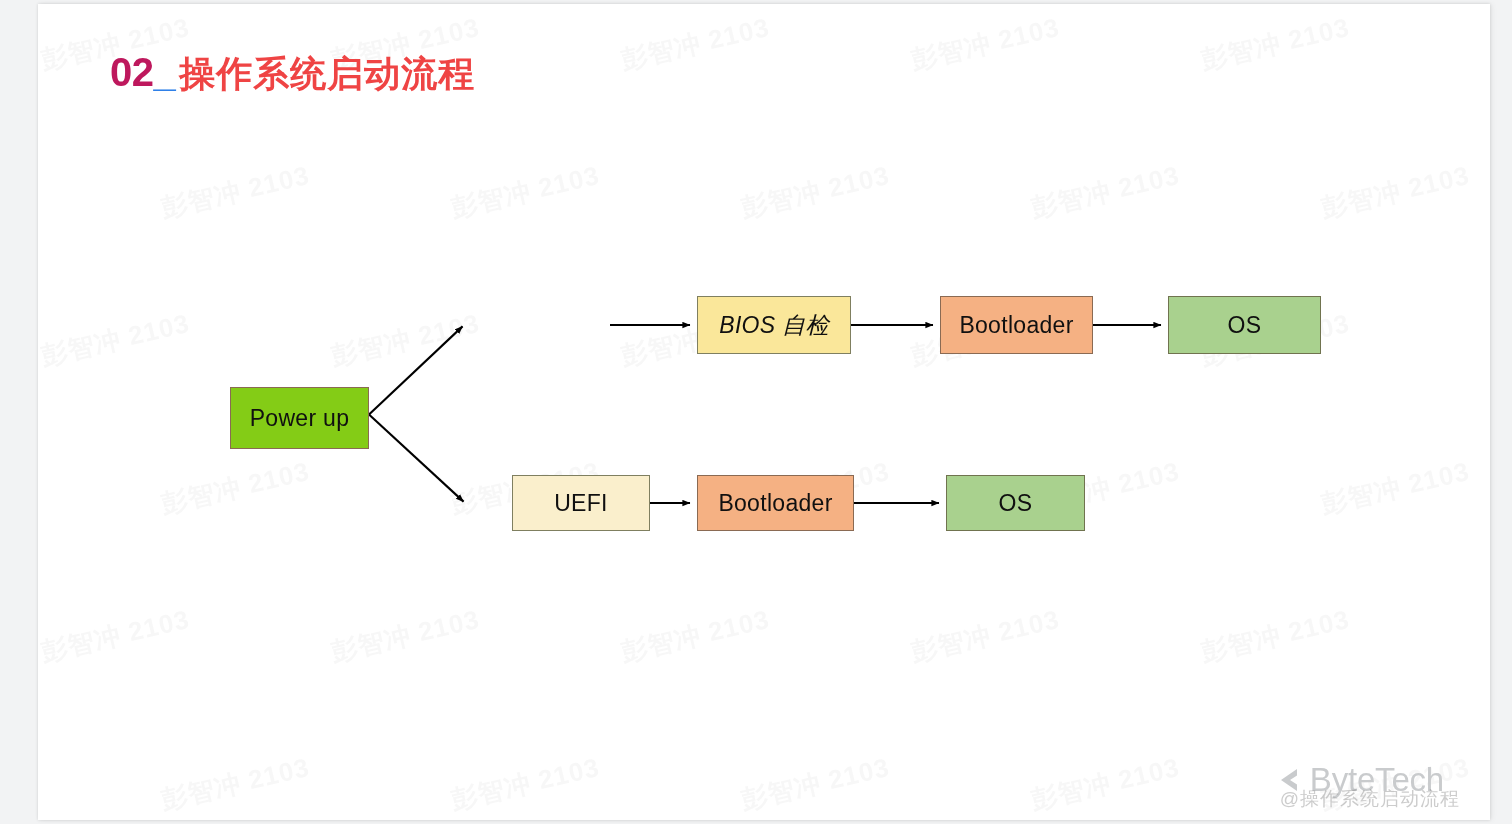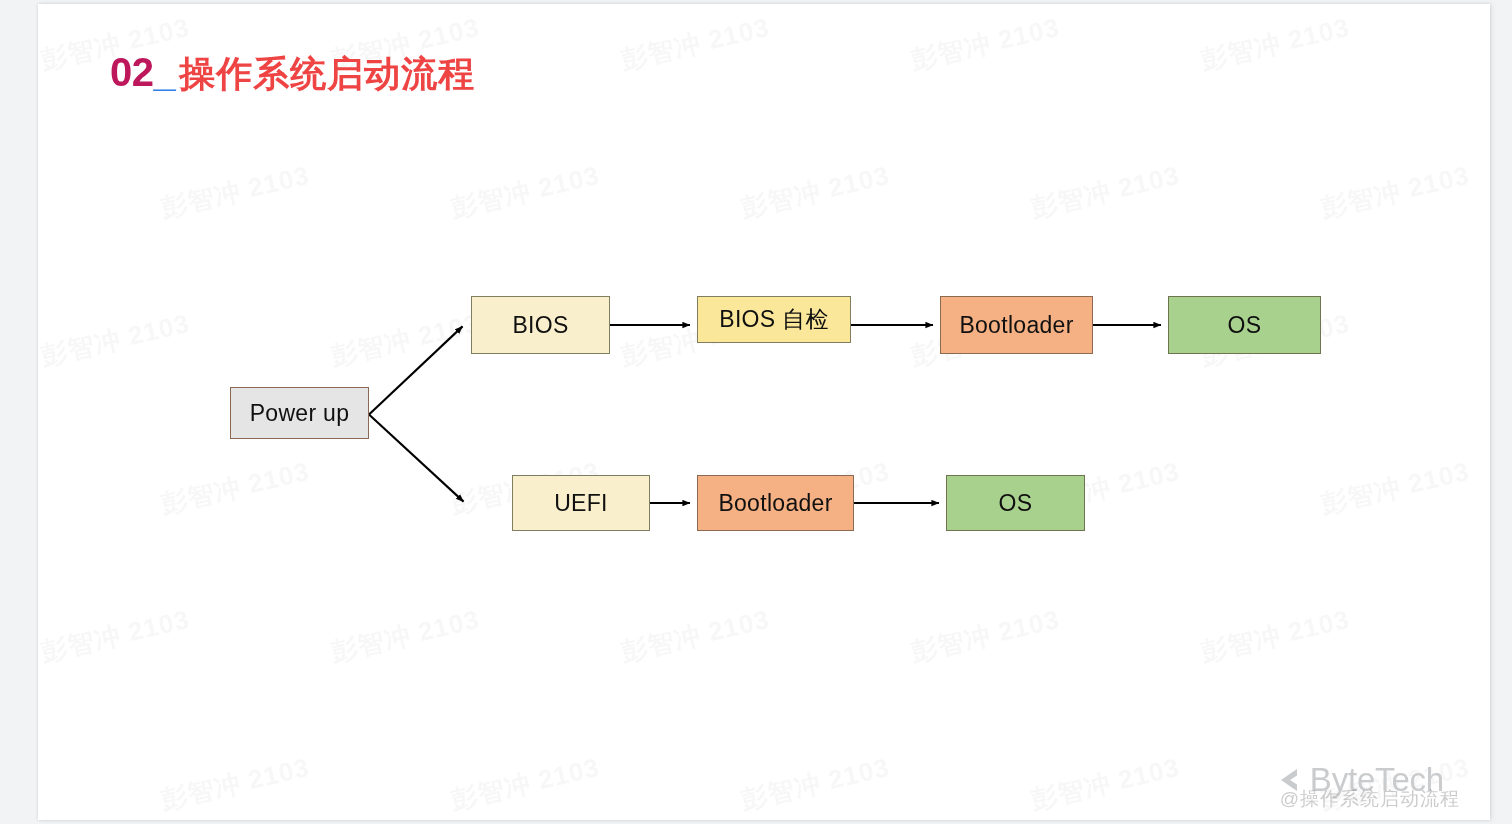--- a/index.html
+++ b/index.html
@@ -204,23 +204,22 @@
           <line x1="331" y1="410.5" x2="425.5295125375148" y2="497.64439437052147" marker-end="url(#arrowhead)"></line>
           <line x1="572" y1="321" x2="652" y2="321" marker-end="url(#arrowhead)"></line>
           <line x1="813" y1="321" x2="895" y2="321" marker-end="url(#arrowhead)"></line>
           <line x1="1055" y1="321" x2="1123" y2="321" marker-end="url(#arrowhead)"></line>
           <line x1="572" y1="499" x2="652" y2="499" marker-end="url(#arrowhead)"></line>
           <line x1="816" y1="499" x2="901" y2="499" marker-end="url(#arrowhead)"></line>
         </g>
     </svg>
 
     <div id="flow">
-        <div class="node" style="left: 192px; top: 383px; width: 139px; height: 52px; background: #e5e5e5; border-color: rgb(138, 106, 83);">Power up</div>
-        <div class="node" style="left: 433px; top: 292px; width: 139px; height: 58px; background: rgb(250, 239, 204); border-color: rgb(127, 127, 96);">BIOS</div>
-        <div class="node" style="left: 659px; top: 292px; width: 154px; height: 47px; background: rgb(250, 231, 154); border-color: rgb(127, 127, 96);">BIOS 自检</div>
+        <div class="node" style="left: 192px; top: 383px; width: 139px; height: 62px; background: #84cc16; border-color: rgb(138, 106, 83);">Power up</div>
+        <div class="node" style="left: 659px; top: 292px; width: 154px; height: 58px; background: rgb(250, 231, 154); border-color: rgb(127, 127, 96); font-style: italic;">BIOS 自检</div>
         <div class="node" style="left: 902px; top: 292px; width: 153px; height: 58px; background: rgb(245, 177, 131); border-color: rgb(138, 106, 83);">Bootloader</div>
         <div class="node" style="left: 1130px; top: 292px; width: 153px; height: 58px; background: rgb(169, 209, 142); border-color: rgb(112, 115, 79);">OS</div>
         <div class="node" style="left: 434px; top: 471px; width: 138px; height: 56px; background: rgb(250, 239, 204); border-color: rgb(127, 127, 96); margin-left: 40px;">UEFI</div>
         <div class="node" style="left: 659px; top: 471px; width: 157px; height: 56px; background: rgb(245, 177, 131); border-color: rgb(138, 106, 83);">Bootloader</div>
         <div class="node" style="left: 908px; top: 471px; width: 139px; height: 56px; background: rgb(169, 209, 142); border-color: rgb(112, 115, 79);">OS</div>
       </div>
 
     <div id="brand">
       <svg id="brand-mark" width="30" height="30" viewBox="0 0 30 30">
         <path d="M25 4 L9 15 L25 26 L25 19.5 L18 15 L25 10.5 Z" fill="#c9cbcd"></path>

